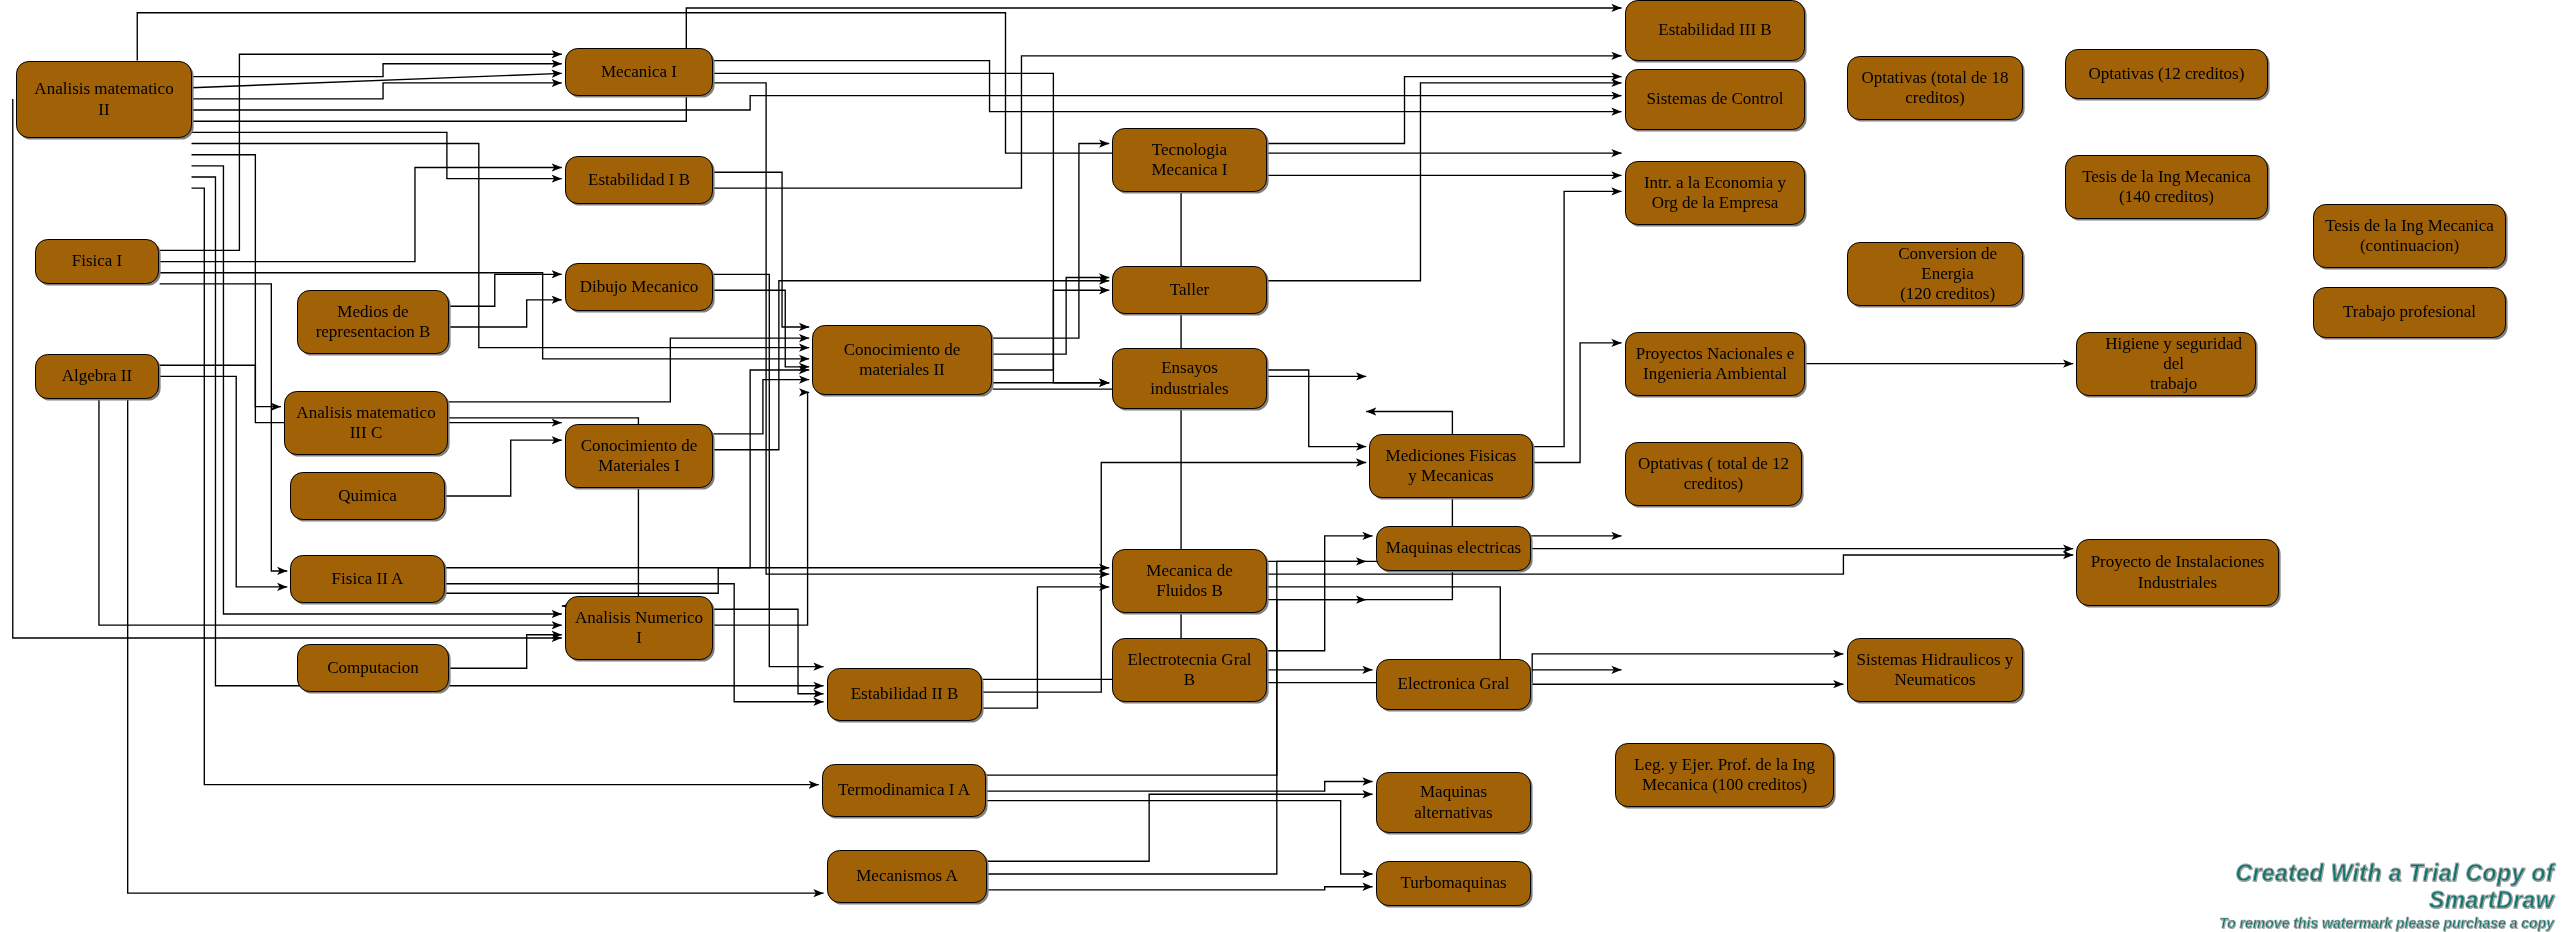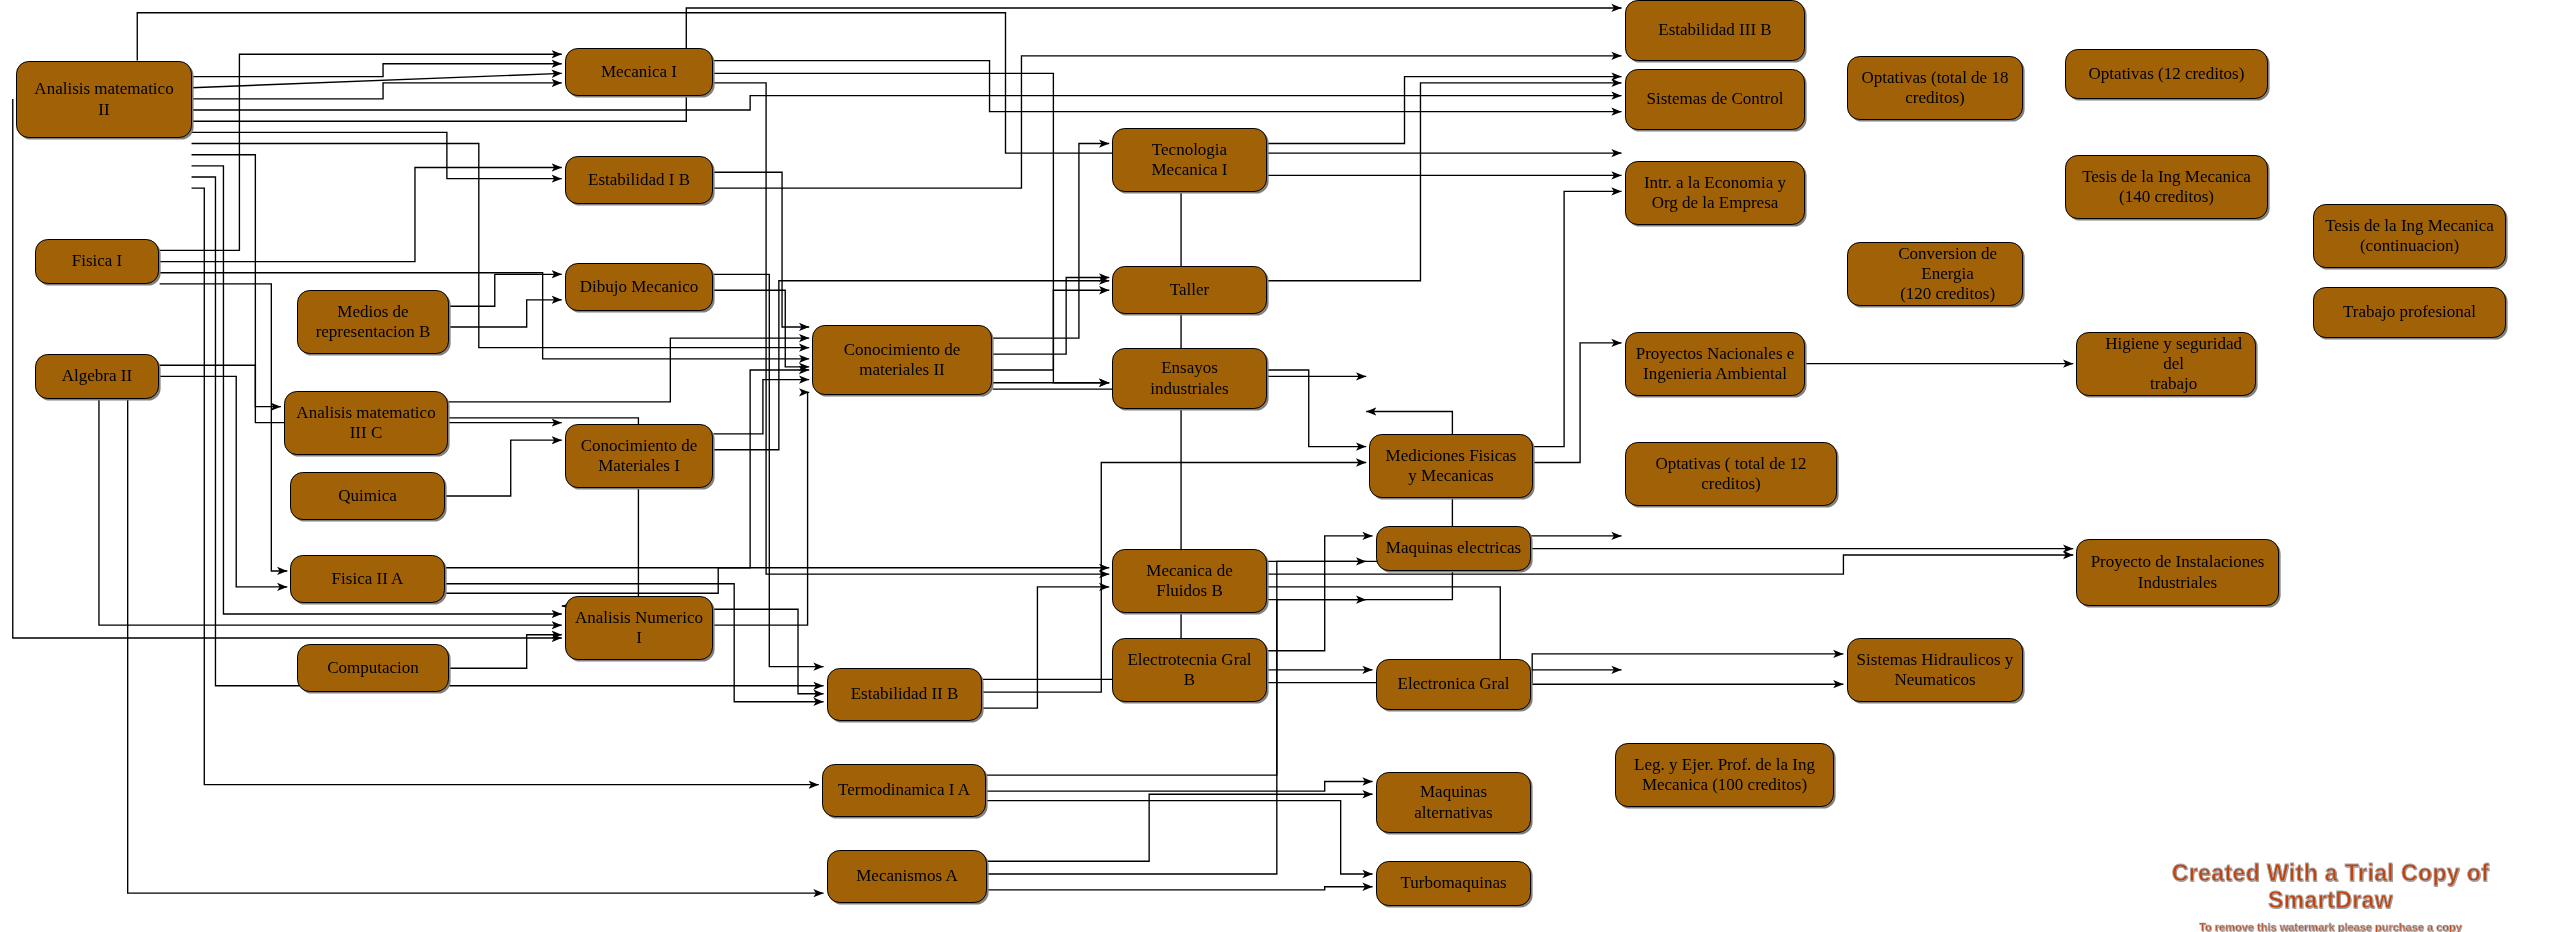--- a/index.html
+++ b/index.html
@@ -38,37 +38,38 @@
     z-index:5;
   }
   .node .label{
     display:block;
     width:100%;
     white-space:pre-line;
   }
   .watermark{
     position:absolute;
     z-index:9;
-    text-align:center;
+    text-align:right;
     font-family:"Liberation Sans","DejaVu Sans",sans-serif;
-    color:#c2410c;
+    color:#0f766e;
+    font-style:italic;
     font-weight:bold;
     user-select:none;
   }
   .wm-main{
     font-size:23px;
     letter-spacing:0.4px;
     -webkit-text-stroke:0.8px #aaaaaa;
     text-shadow:0.8px 0.8px 0 #999999;
   }
   .wm-sub{
-    font-size:11px;
+    font-size:14px;
     -webkit-text-stroke:0.6px #b0b0b0;
     text-shadow:0.8px 0.8px 0 #a8a8a8;
-    margin-top:7px;
+    margin-top:1px;
   }
 </style>
 </head>
 <body>
 
 <div id="canvas">
 
   <svg id="edges" viewBox="0 0 1614 585" preserveAspectRatio="none">
     <defs>
       <marker id="arrow" markerWidth="7" markerHeight="6" refX="6.4" refY="3" orient="auto" markerUnits="userSpaceOnUse">
@@ -276,21 +277,21 @@
         <span class="label">Sistemas de Control</span>
       </div>
       <div class="node" style="left: 1625px; top: 161px; width: 180px; height: 64px;">
         <span class="label">Intr. a la Economia y
 Org de la Empresa</span>
       </div>
       <div class="node" style="left: 1625px; top: 332px; width: 180px; height: 64px;">
         <span class="label">Proyectos Nacionales e
 Ingenieria Ambiental</span>
       </div>
-      <div class="node" style="left: 1625px; top: 442px; width: 212px; height: 64px;">
+      <div class="node" style="left: 1625px; top: 442px; width: 177px; height: 64px;">
         <span class="label">Optativas ( total de 12
 creditos)</span>
       </div>
       <div class="node" style="left: 1615px; top: 743px; width: 219px; height: 64px;">
         <span class="label">Leg. y Ejer. Prof. de la Ing
 Mecanica  (100 creditos)</span>
       </div>
       <div class="node" style="left: 1847px; top: 56px; width: 176px; height: 64px;">
         <span class="label">Optativas (total de 18
 creditos)</span>

